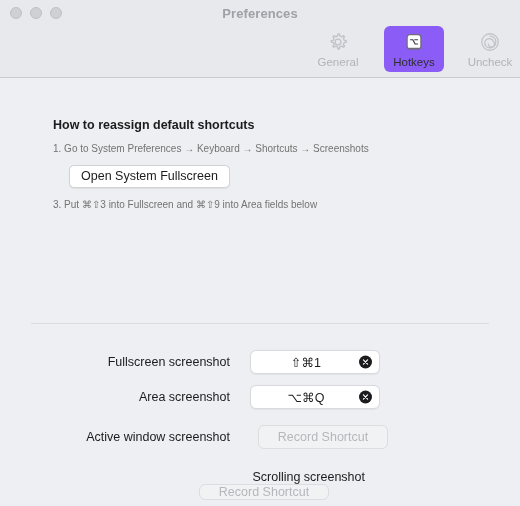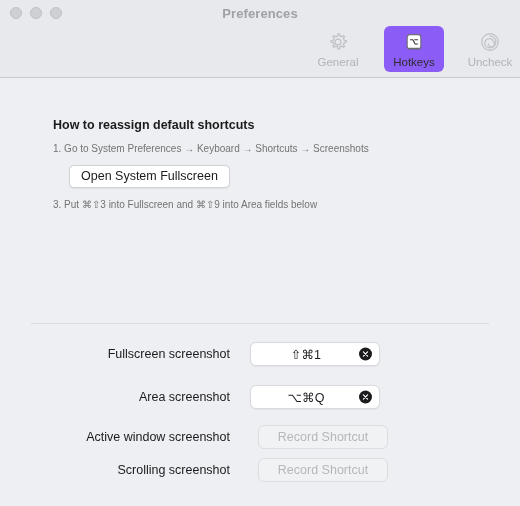--- a/index.html
+++ b/index.html
@@ -272,21 +272,21 @@
       <div class="howto-title">How to reassign default shortcuts</div>
       <div class="step">1. Go to System Preferences → Keyboard → Shortcuts → Screenshots</div>
       <button class="sys-pref-btn">Open System Fullscreen</button>
       <div class="step">3. Put ⌘⇧3 into Fullscreen and ⌘⇧9 into Area fields below</div>
     </div>
 
     <div class="divider" id="div1"></div>
 
     <div class="rows">
 
-      <div class="row" style="top:264px;">
+      <div class="row" style="top:272px;">
         <div class="row-label">Fullscreen screenshot</div>
         <div class="field filled">
           <span class="shortcut-text">⇧⌘1</span>
           <span class="clear-btn">
             <svg width="7" height="7" viewBox="0 0 8 8" stroke="#ffffff" stroke-width="1.35" stroke-linecap="round">
               <path d="M1.6 1.6 L6.4 6.4 M6.4 1.6 L1.6 6.4"></path>
             </svg>
           </span>
         </div>
       </div>
@@ -303,21 +303,21 @@
         </div>
       </div>
 
       <div class="row" style="top:347px;">
         <div class="row-label">Active window screenshot</div>
         <div class="field empty">
           <span class="placeholder-text">Record Shortcut</span>
         </div>
       </div>
 
-      <div class="row" style="top:380px;">
+      <div class="row" style="top:392px;flex-direction:column;">
         <div class="row-label">Scrolling screenshot</div>
         <div class="field empty">
           <span class="placeholder-text">Record Shortcut</span>
         </div>
       </div>
 
     </div>
   </div>
 </div>
 

